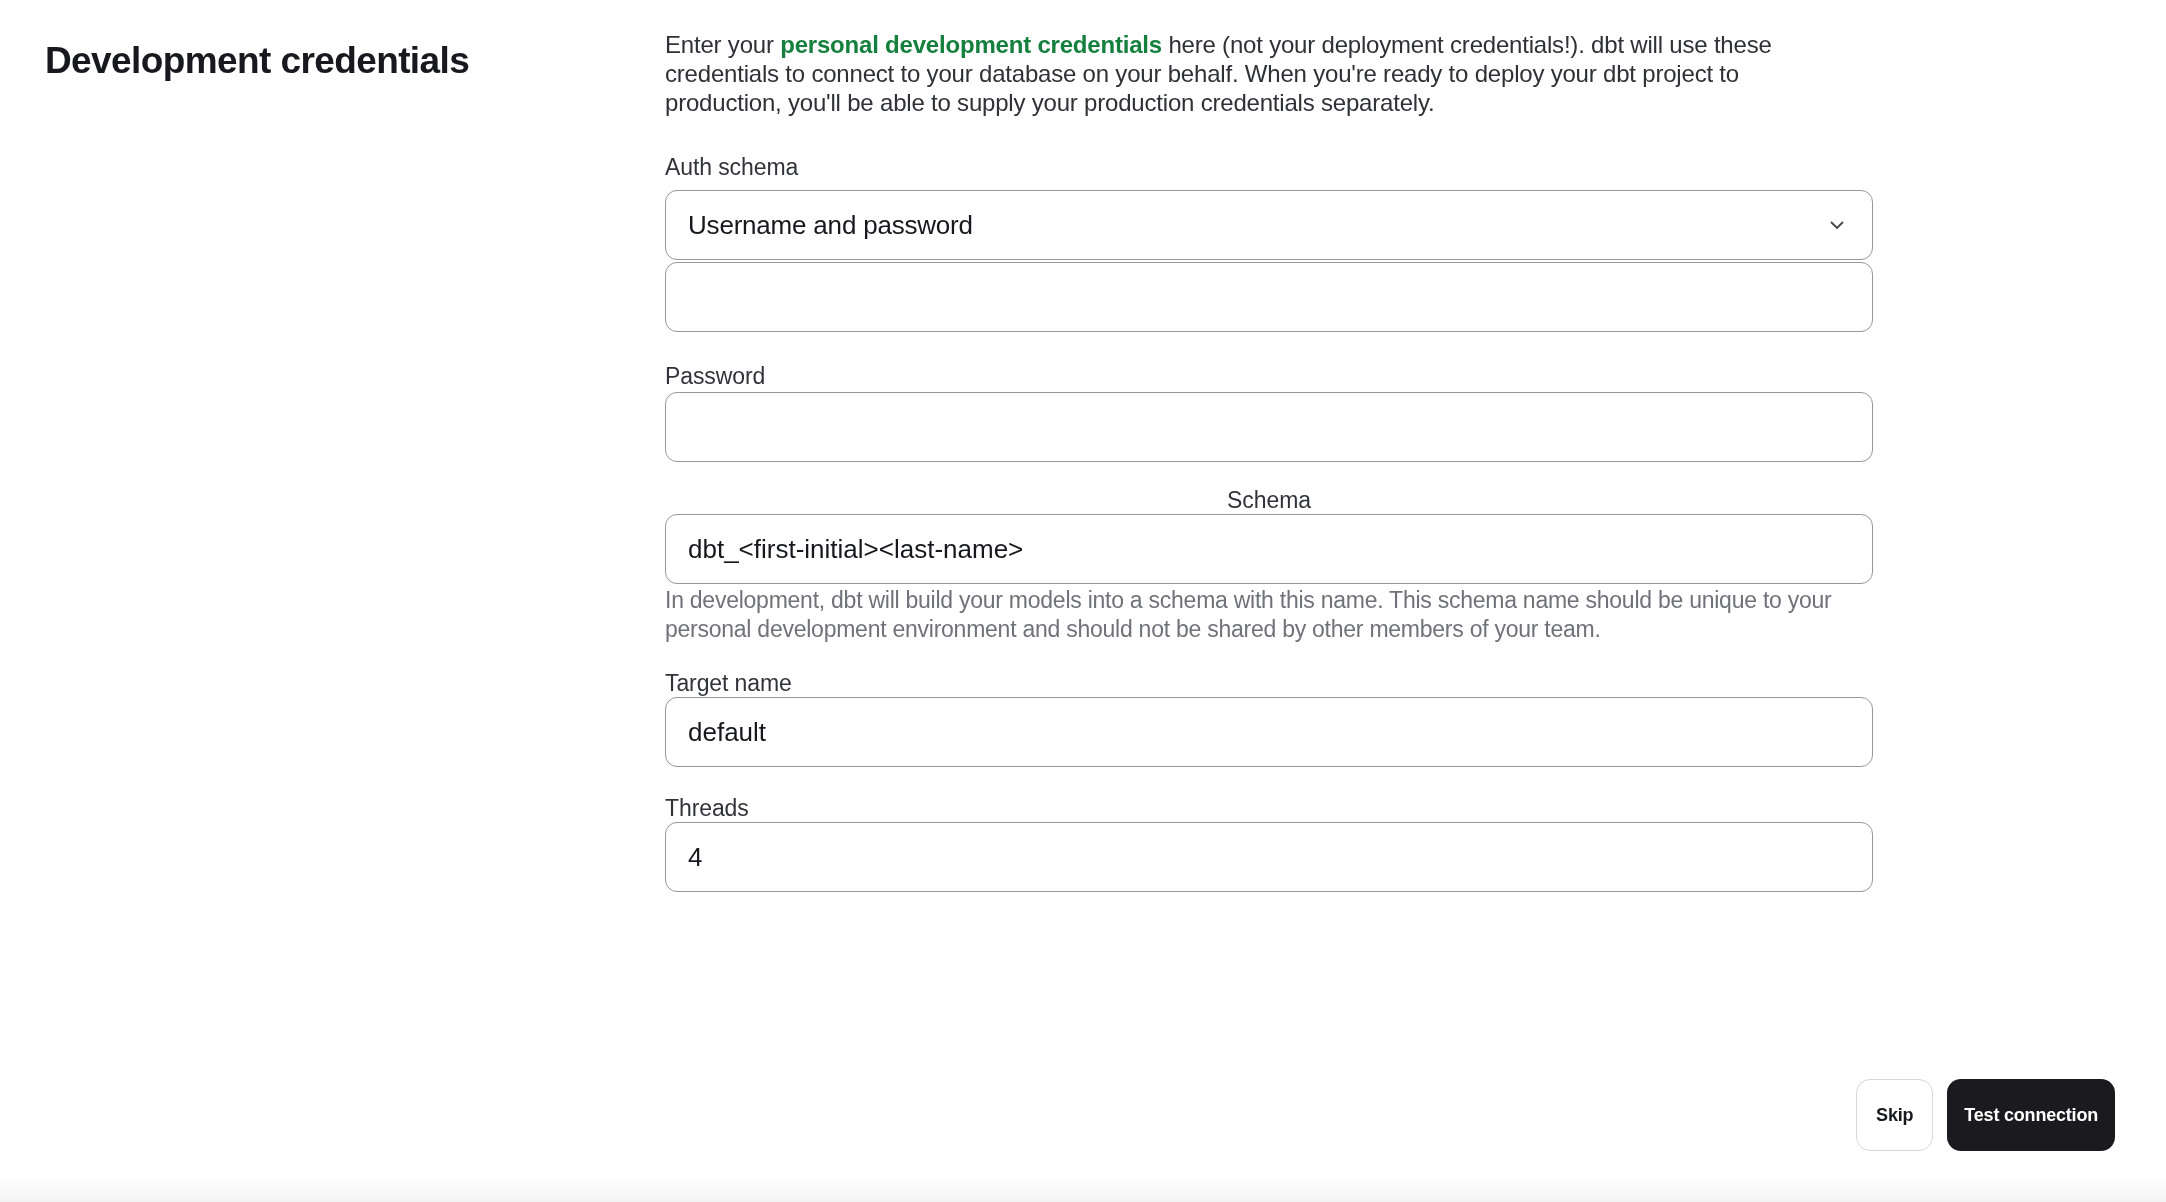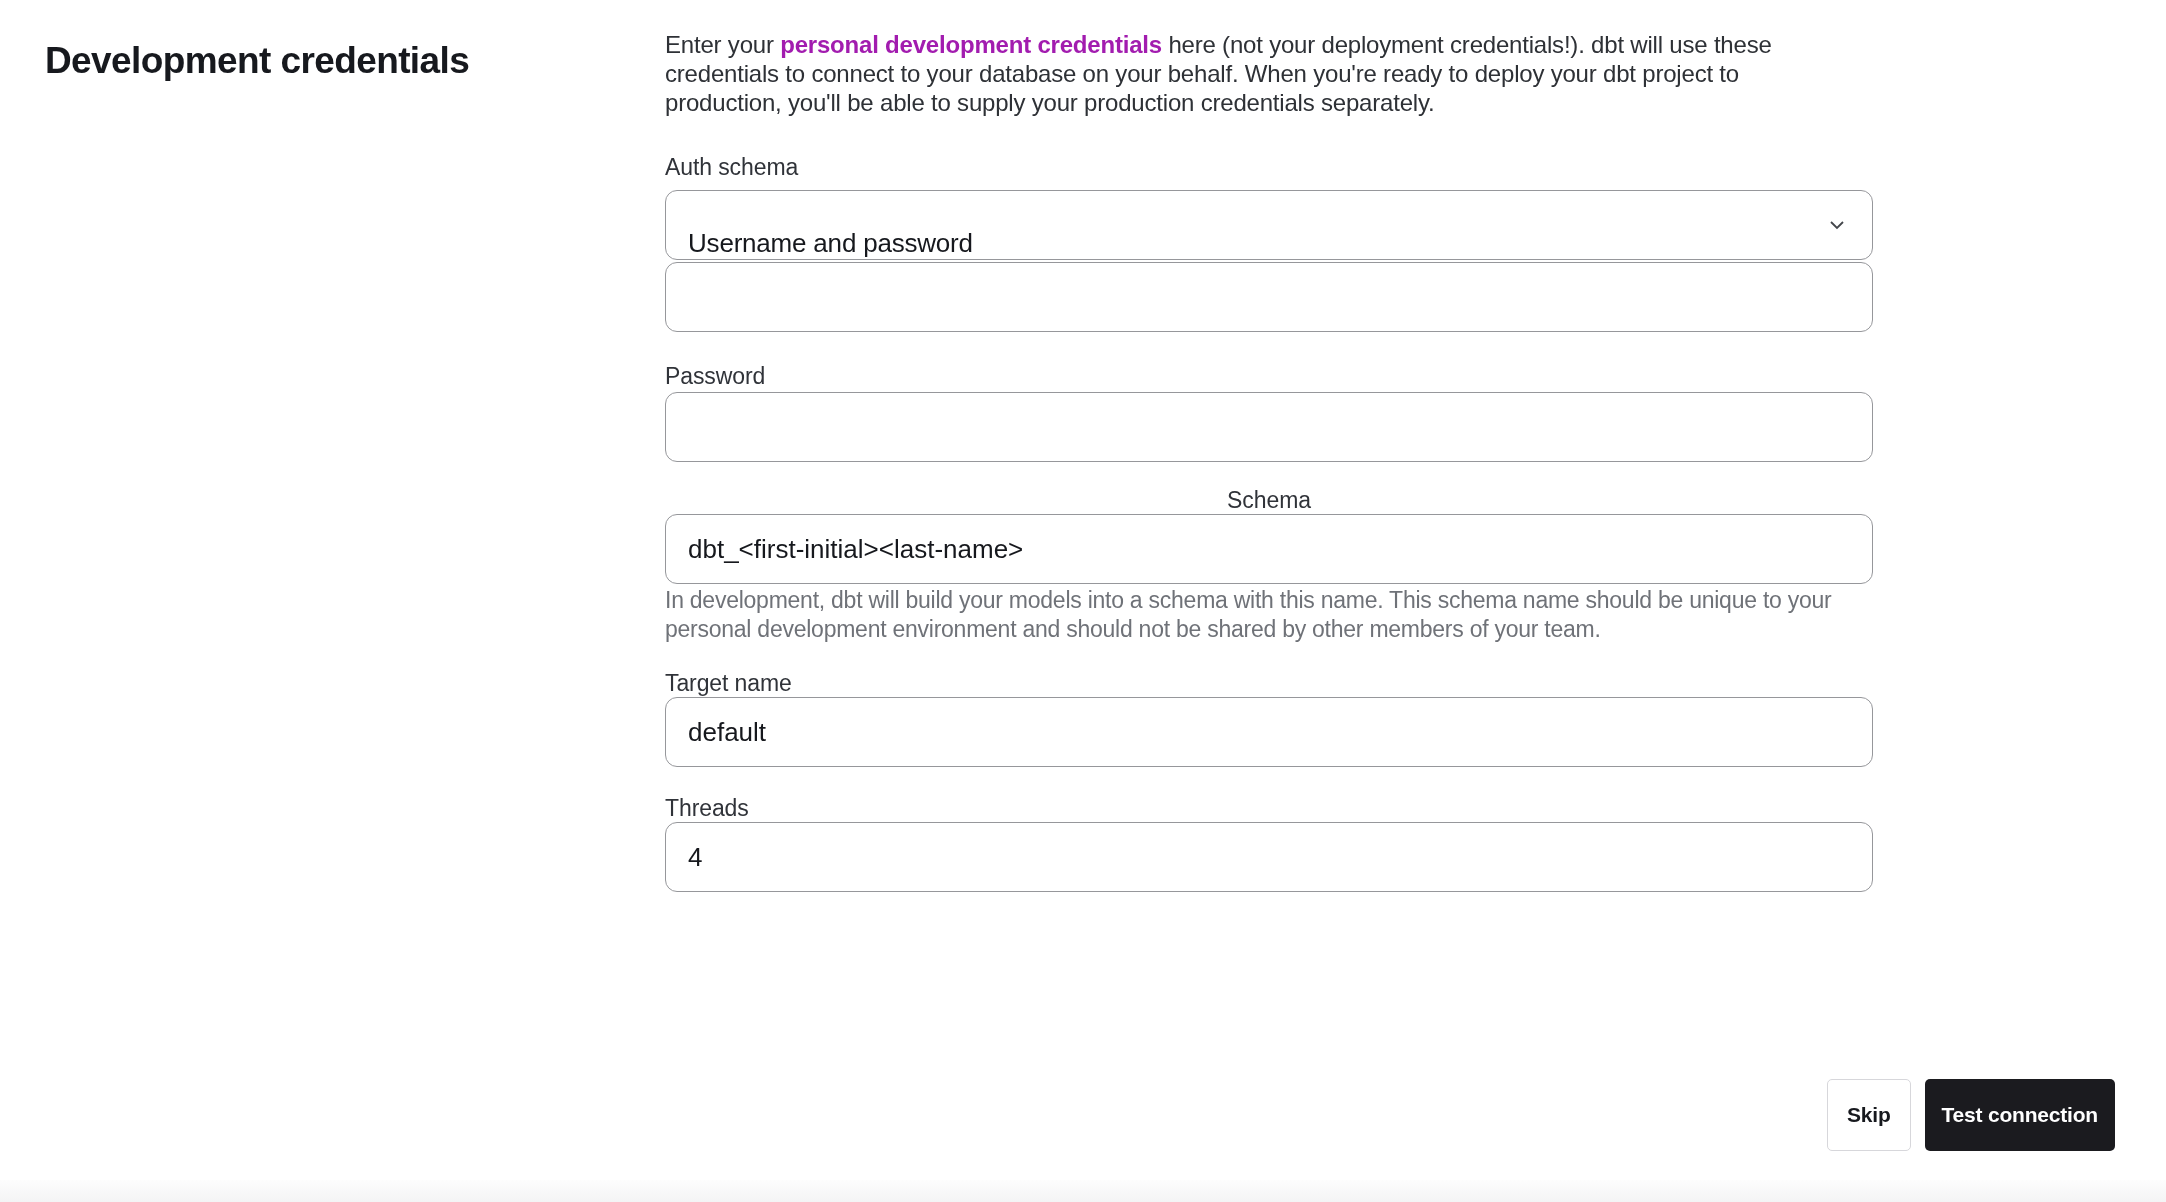--- a/index.html
+++ b/index.html
@@ -29,21 +29,21 @@
     width: 1208px;
   }
 
   .intro {
     font-size: 24px;
     line-height: 29px;
     letter-spacing: -0.2px;
     color: #2e3136;
   }
   .intro-line { white-space: nowrap; }
-  .intro strong { font-weight: 700; color: #a21caf; }
+  .intro strong { font-weight: 700; color: #15803d; }
 
   .field-label {
     display: block;
     font-size: 23px;
     line-height: 28px;
     letter-spacing: -0.1px;
     color: #303339;
   }
 
   .text-input, .select-box {
@@ -82,39 +82,39 @@
     color: #6f7278;
     max-width: 1208px;
   }
 
   .mt36 { margin-top: 36px; }
   .mt30 { margin-top: 30px; }
   .mt27 { margin-top: 27px; }
   .mt25 { margin-top: 25px; }
   .mt24 { margin-top: 24px; text-align: center; }
   .mt10 { margin-top: 2px; }
-  .mt9  { margin-top: 9px; align-items: flex-end; }
+  .mt9  { margin-top: 9px; }
   .mt2  { margin-top: 2px; }
   .mt0  { margin-top: 0; }
 
   .actions {
     position: absolute;
     top: 1079px;
     right: 51px;
     display: flex;
     gap: 14px;
   }
   .btn {
     height: 72px;
     display: flex;
     align-items: center;
     justify-content: center;
-    border-radius: 5px;
+    border-radius: 14px;
     font-family: inherit;
-    font-size: 21px;
+    font-size: 18px;
     font-weight: 700;
     letter-spacing: -0.2px;
     white-space: nowrap;
     cursor: pointer;
   }
   .btn-skip {
     background: #ffffff;
     border: 1.5px solid #d7d7db;
     color: #17191e;
     padding: 0 19px;

